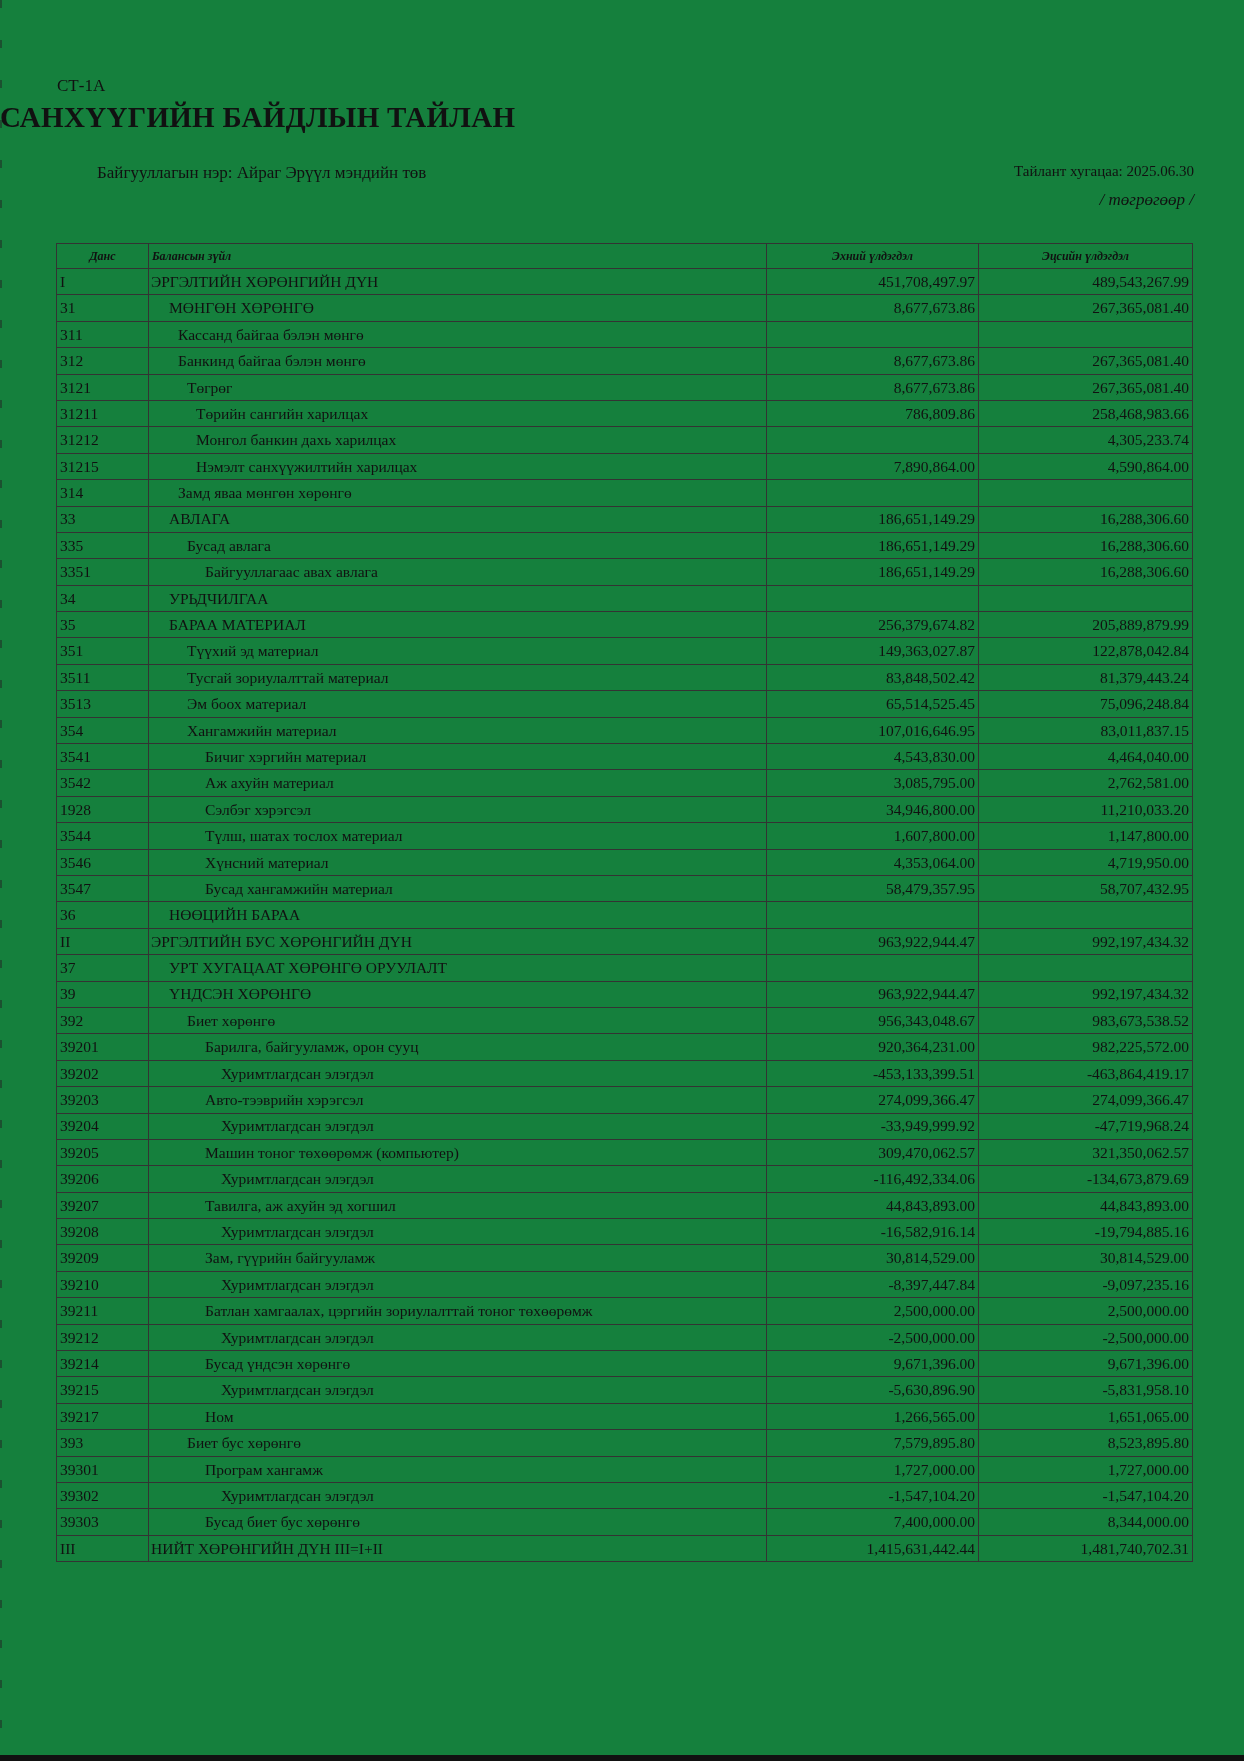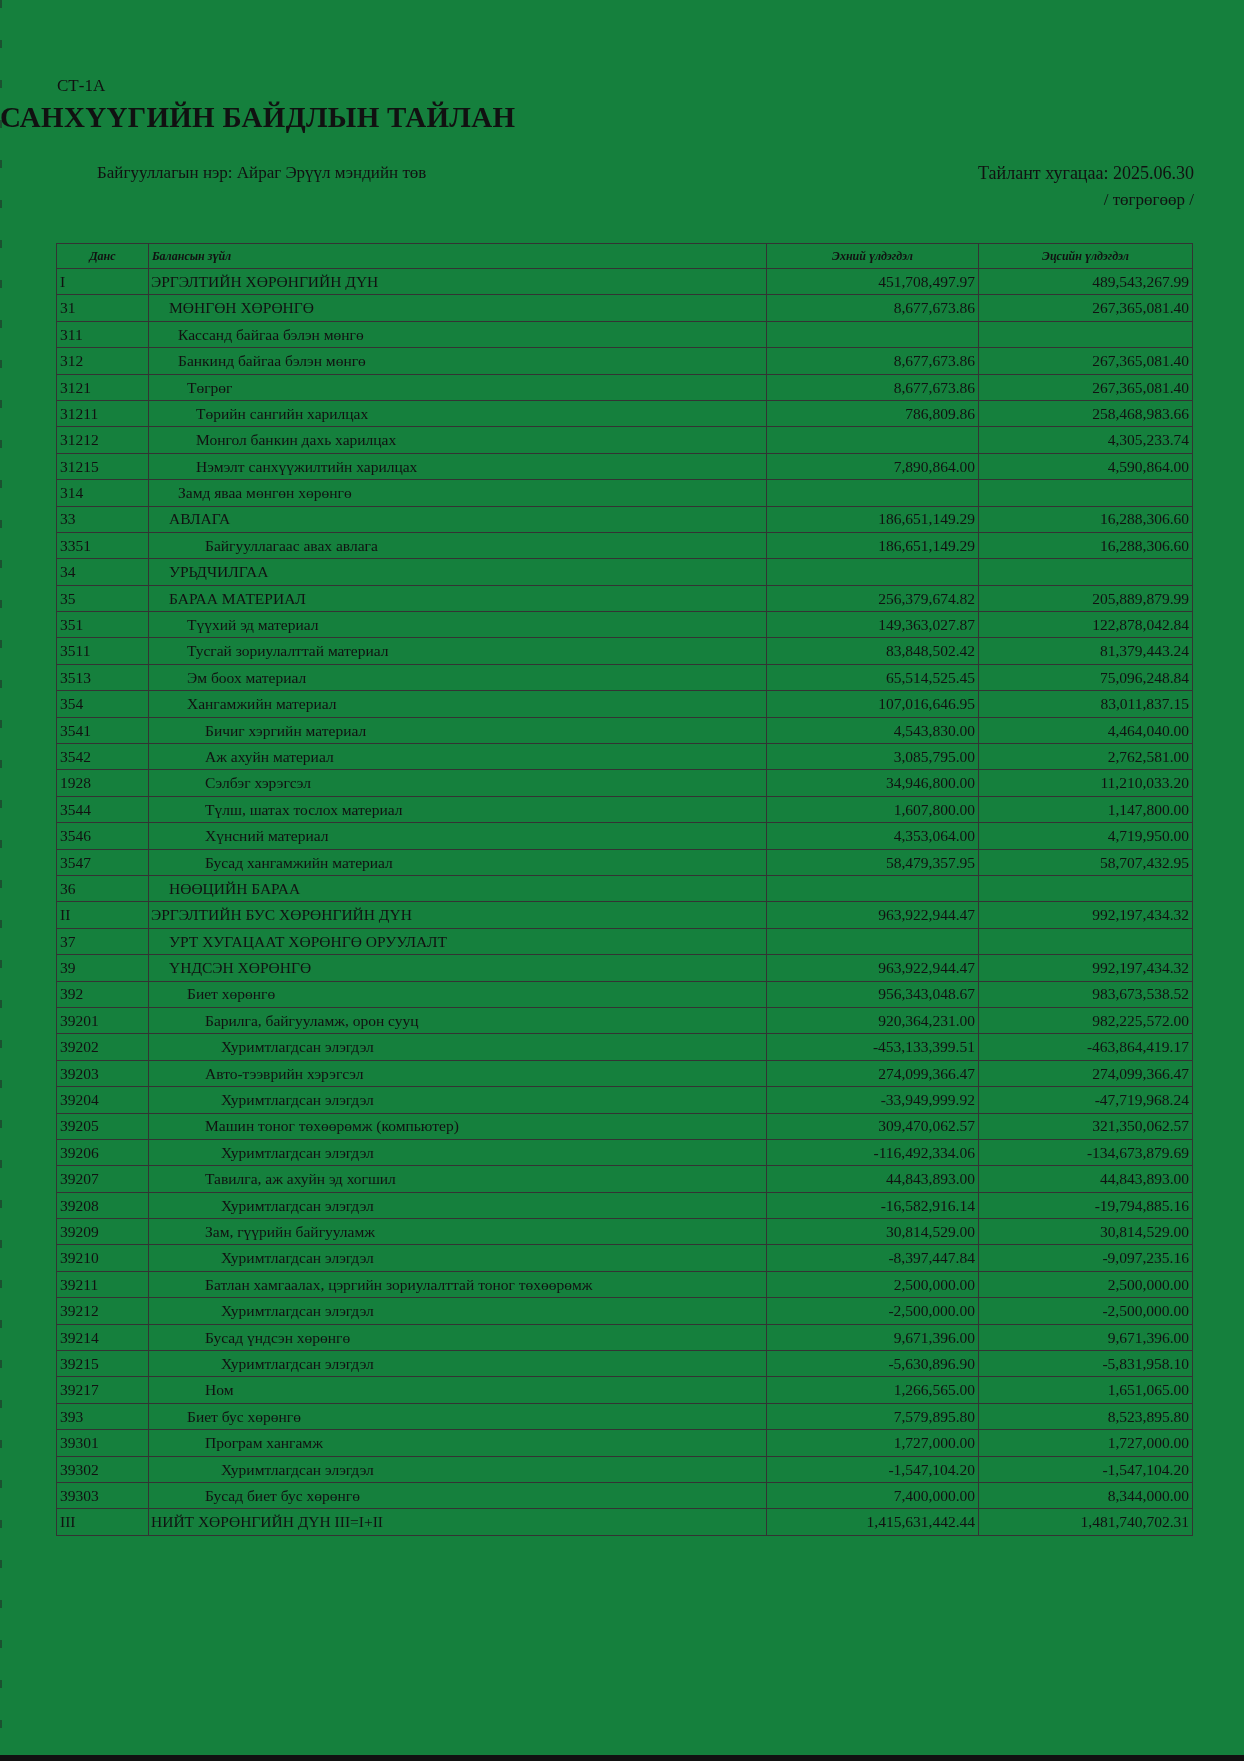--- a/index.html
+++ b/index.html
@@ -45,28 +45,29 @@
     }
     .org {
       position: absolute;
       left: 57px; top: 163px;
       font-size: 17px;
       margin-left: 40px;
     }
     .period {
       position: absolute;
       right: 50px; top: 163px;
-      font-size: 18px;
+      font-size: 15px;
       text-align: left;
     }
     .unit {
       position: absolute;
       right: 50px; top: 190px;
       font-size: 17px;
       text-align: right;
+      font-style: italic;
     }
     table.report {
       position: absolute;
       left: 56px; top: 243px;
       width: 1136px;
       border-collapse: collapse;
       table-layout: fixed;
       font-size: 15.5px;
     }
     table.report col.c-code { width: 92px; }
@@ -188,20 +189,26 @@
           <td class="num"></td>
           <td class="num"></td>
         </tr>
         <tr>
           <td class="code">33</td>
           <td class="name lv1">АВЛАГА</td>
           <td class="num">186,651,149.29</td>
           <td class="num">16,288,306.60</td>
         </tr>
         <tr>
+          <td class="code">335</td>
+          <td class="name lv3">Бусад авлага</td>
+          <td class="num">186,651,149.29</td>
+          <td class="num">16,288,306.60</td>
+        </tr>
+        <tr>
           <td class="code">3351</td>
           <td class="name lv5">Байгууллагаас авах авлага</td>
           <td class="num">186,651,149.29</td>
           <td class="num">16,288,306.60</td>
         </tr>
         <tr>
           <td class="code">34</td>
           <td class="name lv1">УРЬДЧИЛГАА</td>
           <td class="num"></td>
           <td class="num"></td>

